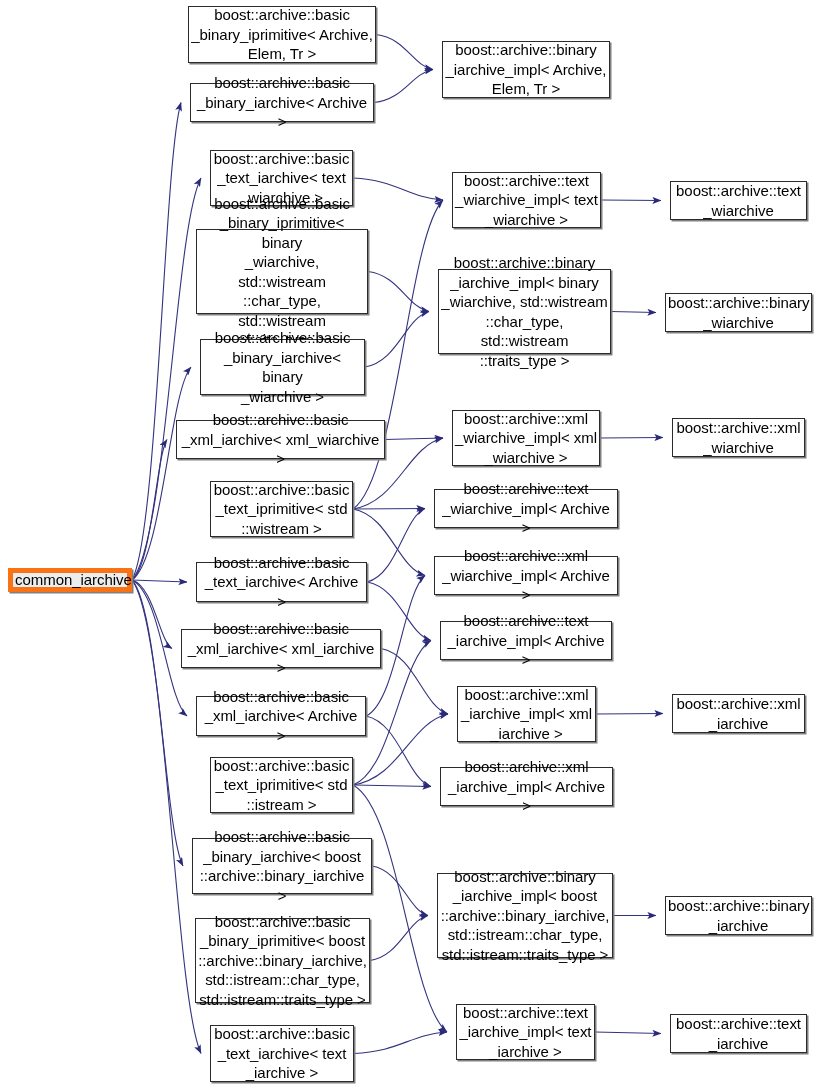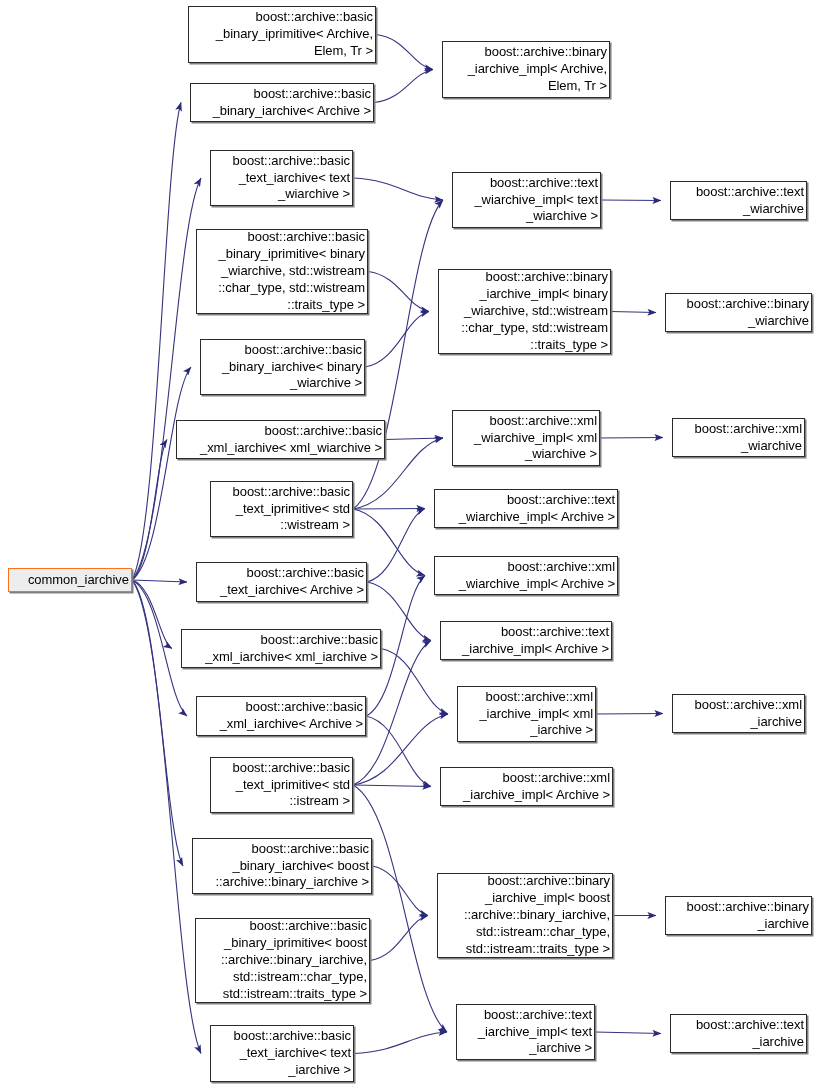--- a/index.html
+++ b/index.html
@@ -10,34 +10,34 @@
     font-family:"Liberation Sans","DejaVu Sans",sans-serif;
     overflow:hidden;
   }
   svg#edges{position:absolute;left:0;top:0;width:817px;height:1088px;}
   .node{
     position:absolute;
     box-sizing:border-box;
     border:1px solid #2b2b2b;
     background:#ffffff;
     color:#000000;
-    font-size:13px;
+    font-size:15px;
     line-height:1.30;
-    text-align:right;
+    text-align:center;
     display:flex;
     align-items:center;
     justify-content:center;
     white-space:pre-line;
     padding:1px 2px;
     box-shadow:1.5px 1.5px 0 0 #808080;
     letter-spacing:-0.05px;
   }
   .node.root{
     background:#ededed;
-    border:1px solid #f97316;
+    border:5px solid #f97316;
   }
   .node span{display:block;width:100%;}
 </style>
 </head>
 <body>
 
 <div id="canvas">
   <svg id="edges" xmlns="http://www.w3.org/2000/svg">
     <defs>
       <marker id="arrowhead" markerWidth="9" markerHeight="7" refX="8.6" refY="3.5" orient="auto" markerUnits="userSpaceOnUse">

